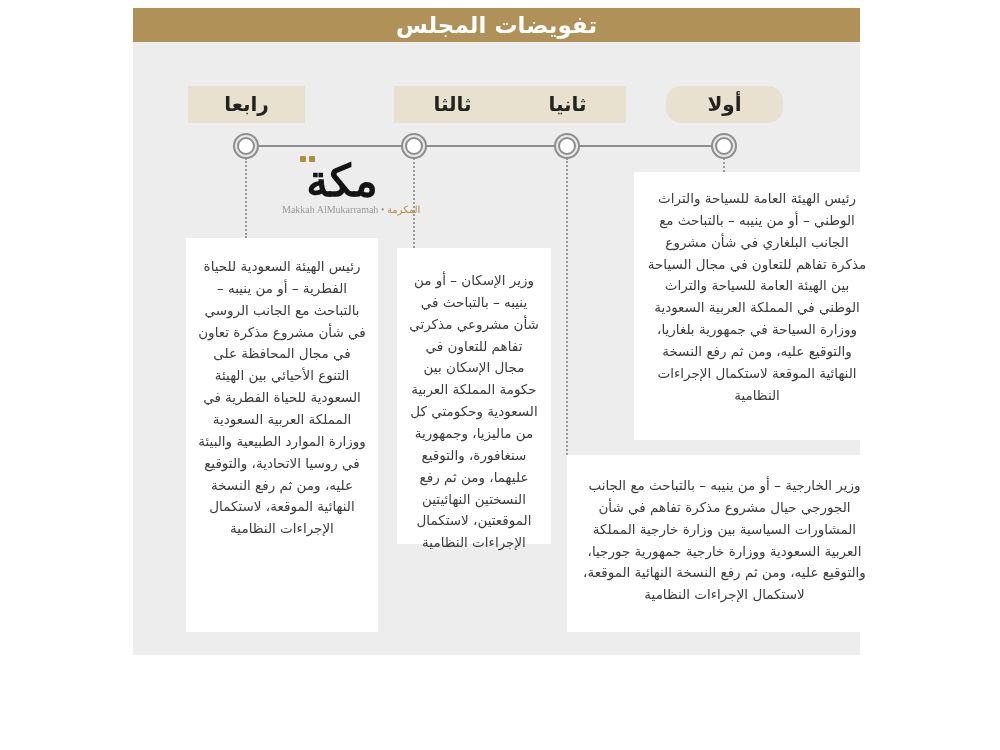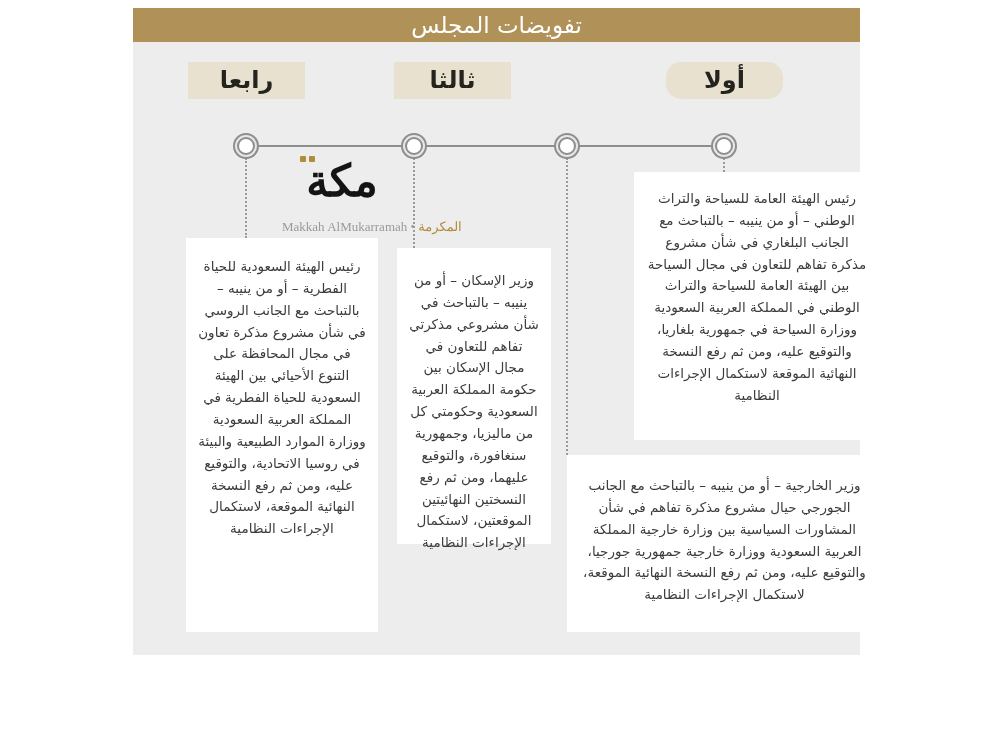--- a/index.html
+++ b/index.html
@@ -11,30 +11,30 @@
     font-family:"DejaVu Sans", sans-serif;
   }
   .panel{
     position:absolute;left:133px;top:8px;width:727px;height:647px;
     background:#ededee;
   }
   .title-bar{
     position:absolute;left:133px;top:8px;width:727px;height:34px;
     background:#b09158;
     color:#ffffff;
-    font-size:23px;font-weight:normal;
+    font-size:23px;font-weight:bold;
     text-align:center;line-height:34px;
     direction:rtl;
     letter-spacing:0.5px;
   }
   .hdr{
-    position:absolute;top:62px;width:117px;height:37px;
+    position:absolute;top:86px;width:117px;height:37px;
     background:#e9e1d0;
     color:#24241f;
-    font-size:24px;font-weight:bold;
+    font-size:20px;font-weight:bold;
     text-align:center;line-height:37px;
     direction:rtl;
   }
   .hdr.h1{left:666px;border-radius:15px;} .hdr.h2{left:509px;} .hdr.h3{left:356px;margin-left:38px;} .hdr.h4{left:188px;}
   .tl-line{
     position:absolute;left:246px;top:145px;width:478px;height:2px;
     background:#8e8e8e;z-index:1;
   }
   .node{
     position:absolute;top:137px;width:18px;height:18px;box-sizing:border-box;
@@ -71,36 +71,37 @@
     position:relative;
     font-size:44px;font-weight:900;color:#141414;line-height:44px;
     direction:rtl;
     letter-spacing:-2px;
   }
   .logo-dots{
     position:absolute;left:18px;top:-4px;display:flex;gap:3px;
   }
   .logo-dots i{display:block;width:6px;height:6px;background:#b08c3e;border-radius:1px;}
   .logo-tagline{
-    margin-top:15px;
-    font-size:13px;color:#9a9a9a;white-space:nowrap;
+    margin-top:0;
+    font-size:10px;color:#9a9a9a;white-space:nowrap;
     direction:ltr;
   }
   .logo-tagline .ar{color:#b08c3e;}
 </style>
 </head>
 <body>
 
 <div class="stage">
 
   <div class="panel"></div>
 
   <div class="title-bar">تفويضات المجلس</div>
 
   <div class="hdr h1">أولا</div>
+  <div class="hdr h2">ثانيا</div>
   <div class="hdr h3">ثالثا</div>
   <div class="hdr h4">رابعا</div>
 
   <div class="tl-line"></div>
   <div class="node n1"></div>
   <div class="node n2"></div>
   <div class="node n3"></div>
   <div class="node n4"></div>
 
   <div class="drop d1"></div>

